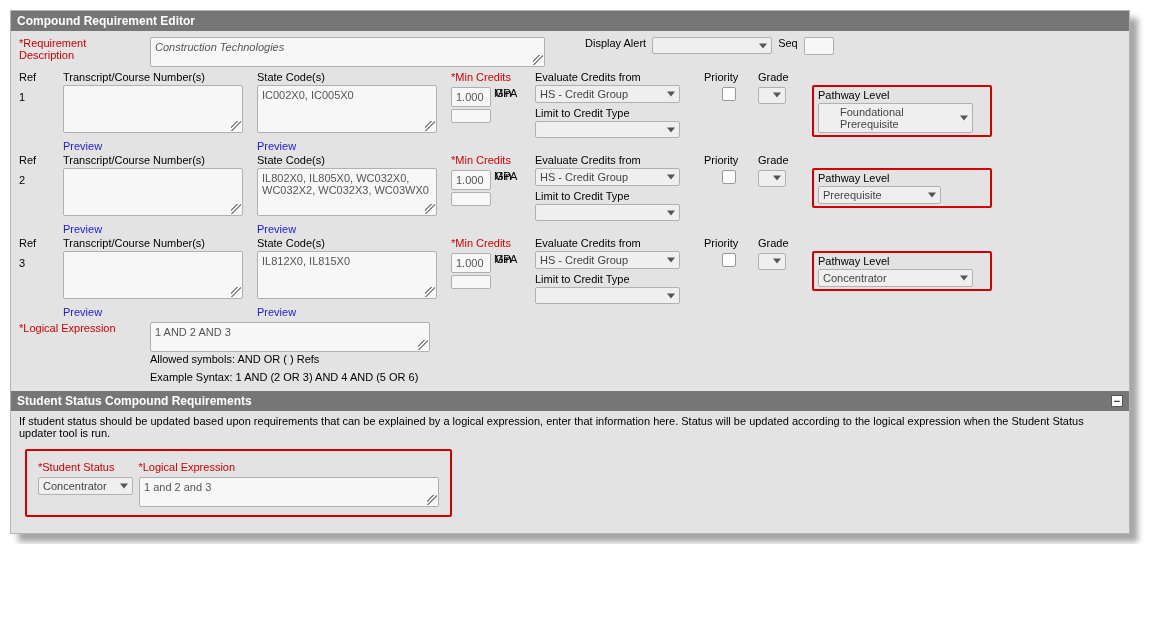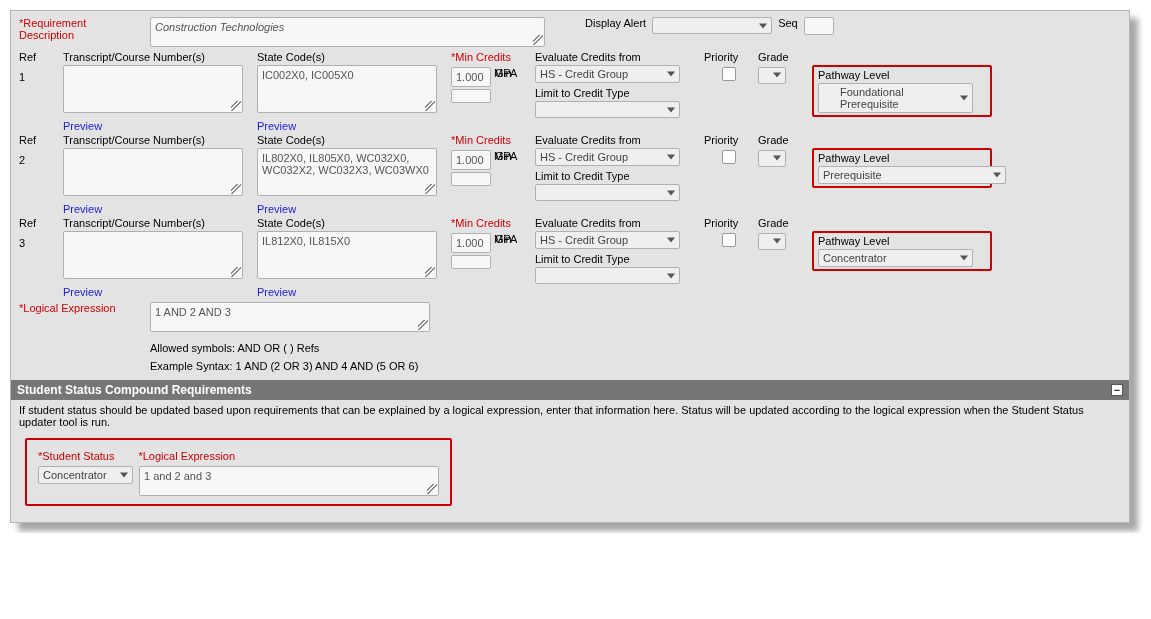--- a/index.html
+++ b/index.html
@@ -81,20 +81,23 @@
   .grid { display:grid; grid-template-columns: 40px 190px 190px 80px 165px 50px 50px 180px; column-gap:4px; row-gap:2px; align-items:start; }
   .minus-icon{ width:12px;height:12px;background:#fff;border:1px solid #555;display:inline-flex;align-items:center;justify-content:center;font-size:11px;line-height:0;color:#333;}
   .footer-note{ padding:4px 8px; font-size:11px; color:#000;}
   .small-gap{height:4px;}
 </style>
 </head>
 <body>
 
 <div class="wrap">
 
+  <div class="section-hdr">
+    <span>Compound Requirement Editor</span>
+  </div>
   <div class="section-body">
 
     <div class="row" style="align-items:flex-start;">
       <div class="lbl req" style="width:125px;">*Requirement Description</div>
       <div class="ta-wrap" style="width:395px;font-style:italic;">
         <div class="field ta" style="height:30px;"><span>Construction Technologies</span></div>
         <div class="ta-grab"></div>
       </div>
       <div style="width:28px;"></div>
       <div class="lbl">Display Alert</div>
@@ -222,21 +225,21 @@
       </div>
       <div>
         <div class="select" style="width:28px;">
           <span></span>
             <span class="chev"></span>
         </div>
       </div>
       <div>
         <div class="hl">
           <div class="lbl">Pathway Level</div>
-          <div class="select" style="width:188px;margin-top:2px;">
+          <div class="select" style="width:123px;margin-top:2px;">
             <span>Prerequisite</span>
               <span class="chev"></span>
           </div>
         </div>
       </div>
 
       <div></div>
       <div class="preview">Preview</div>
       <div class="preview">Preview</div>
       <div></div>
@@ -313,21 +316,21 @@
         <div></div>
     </div>
 
     <div class="row" style="margin-top:4px;">
       <div class="lbl req" style="width:125px;">*Logical Expression</div>
       <div class="ta-wrap" style="width:280px;">
         <div class="field ta" style="height:30px;"><span>1 AND 2 AND 3</span></div>
         <div class="ta-grab"></div>
       </div>
     </div>
-    <div class="row" style="margin-top:10px;">
+    <div class="row" style="margin-top:1px;">
       <div style="width:125px;"></div>
       <div class="lbl">Allowed symbols: AND OR ( ) Refs</div>
     </div>
     <div class="row" style="margin-top:6px;">
       <div style="width:125px;"></div>
       <div class="lbl">Example Syntax: 1 AND (2 OR 3) AND 4 AND (5 OR 6)</div>
     </div>
   </div>
 
   <div class="section-hdr">

